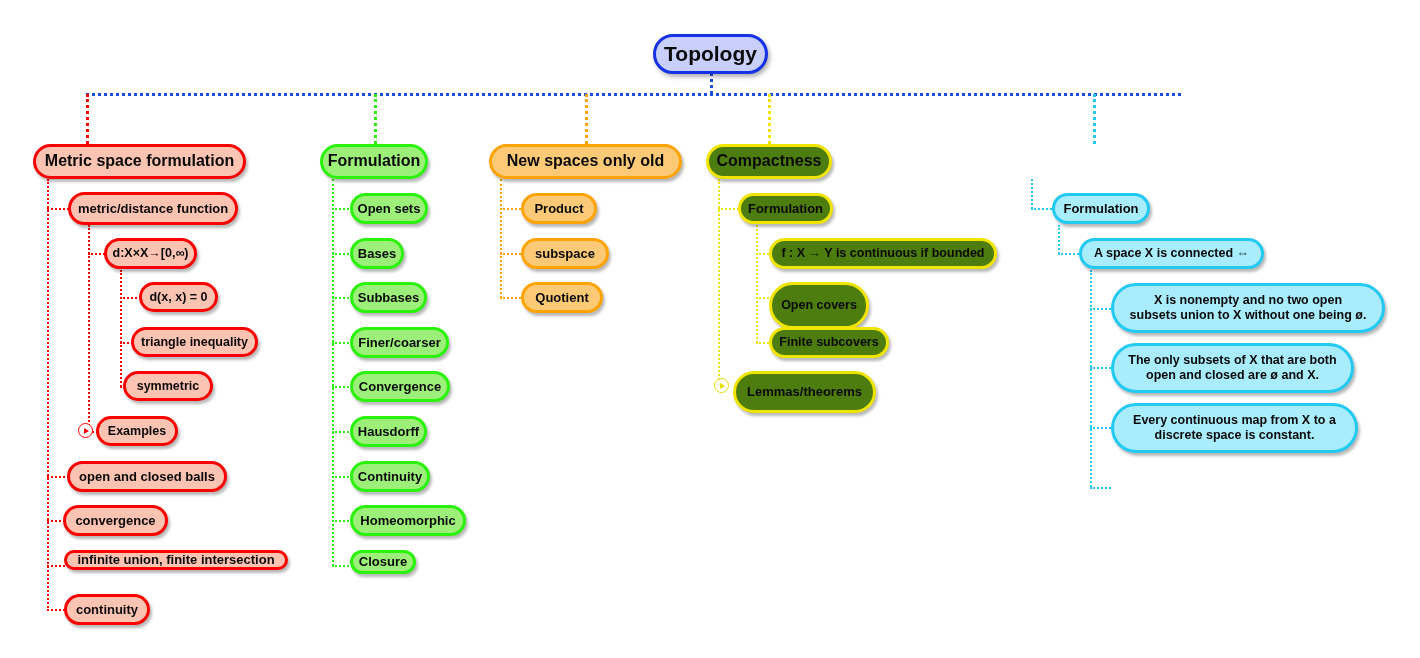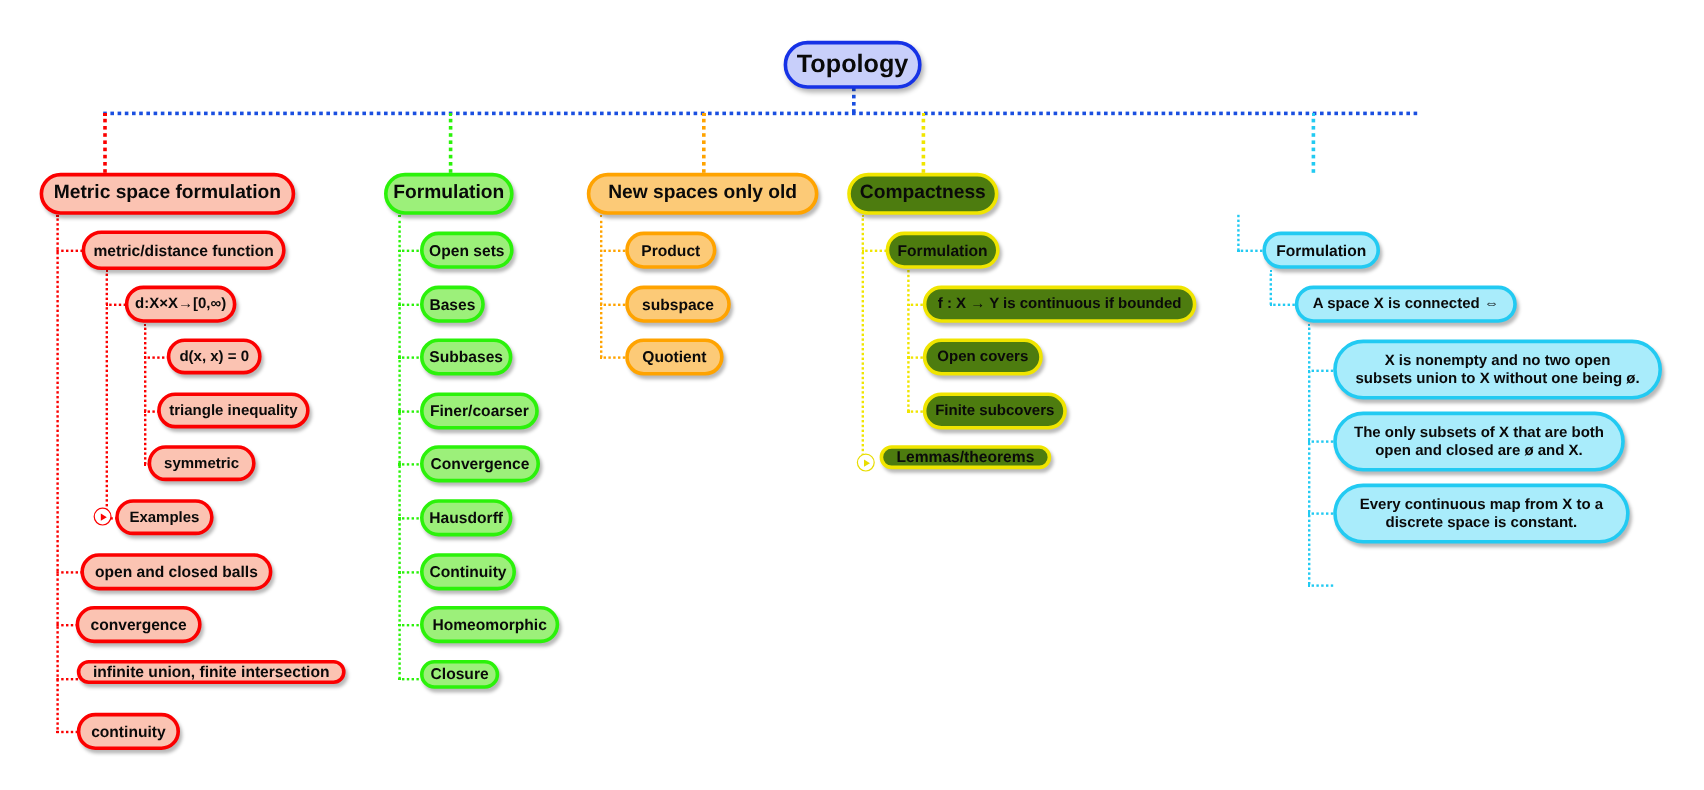--- a/index.html
+++ b/index.html
@@ -185,23 +185,23 @@
   <div class="node green lvl2" style="left:350px; top:550px; width:66px; height:24px;text-align:right;">Closure</div>
 
   <div class="node orange lvl1" style="left:489px; top:144px; width:193px; height:35px;">New spaces only old</div>
   <div class="node orange lvl2" style="left:521px; top:193px; width:76px; height:31px;">Product</div>
   <div class="node orange lvl2" style="left:521px; top:238px; width:88px; height:31px;">subspace</div>
   <div class="node orange lvl2" style="left:521px; top:282px; width:82px; height:31px;">Quotient</div>
 
   <div class="node yellow lvl1" style="left:706px; top:144px; width:126px; height:35px;">Compactness</div>
   <div class="node yellow lvl2" style="left:738px; top:193px; width:95px; height:31px;">Formulation</div>
   <div class="node yellow lvl3" style="left:769px; top:238px; width:228px; height:31px;">f : X → Y is continuous if bounded</div>
-  <div class="node yellow lvl3" style="left:769px; top:282px; width:100px; height:31px;text-align:right;">Open covers</div>
+  <div class="node yellow lvl3" style="left:769px; top:282px; width:100px; height:47px;text-align:right;">Open covers</div>
   <div class="node yellow lvl3" style="left:769px; top:327px; width:120px; height:31px;">Finite subcovers</div>
-  <div class="node yellow lvl2" style="left:733px; top:371px; width:143px; height:20px;">Lemmas/theorems</div>
+  <div class="node yellow lvl2" style="left:733px; top:371px; width:143px; height:42px;">Lemmas/theorems</div>
 
   <div class="node cyan lvl2" style="left:1052px; top:193px; width:98px; height:31px;">Formulation</div>
   <div class="node cyan lvl3" style="left:1079px; top:238px; width:185px; height:31px;">A space X is connected ⇔</div>
   <div class="node cyan lvl4" style="left:1111px; top:283px; width:274px; height:50px;">X is nonempty and no two open
 subsets union to X without one being ø.</div>
   <div class="node cyan lvl4" style="left:1111px; top:343px; width:243px; height:50px;">The only subsets of X that are both
 open and closed are ø and X.</div>
   <div class="node cyan lvl4" style="left:1111px; top:403px; width:247px; height:50px;">Every continuous map from X to a
 discrete space is constant.</div>
 

